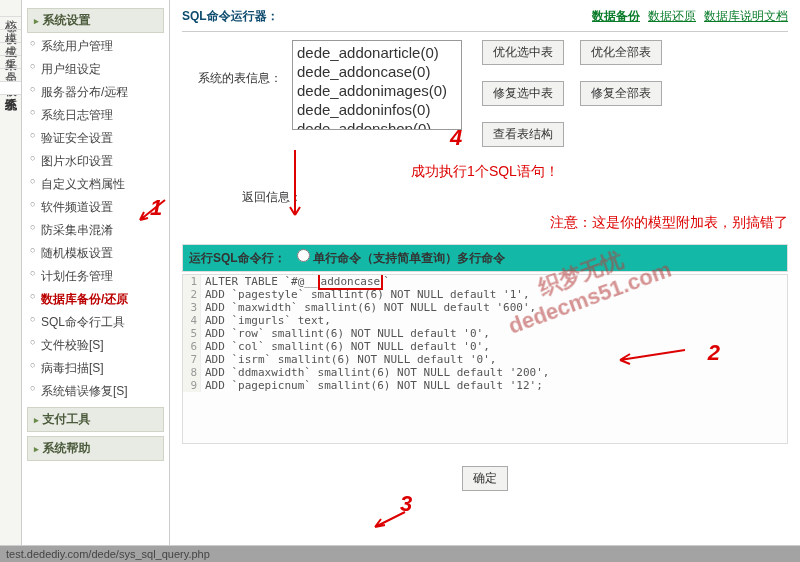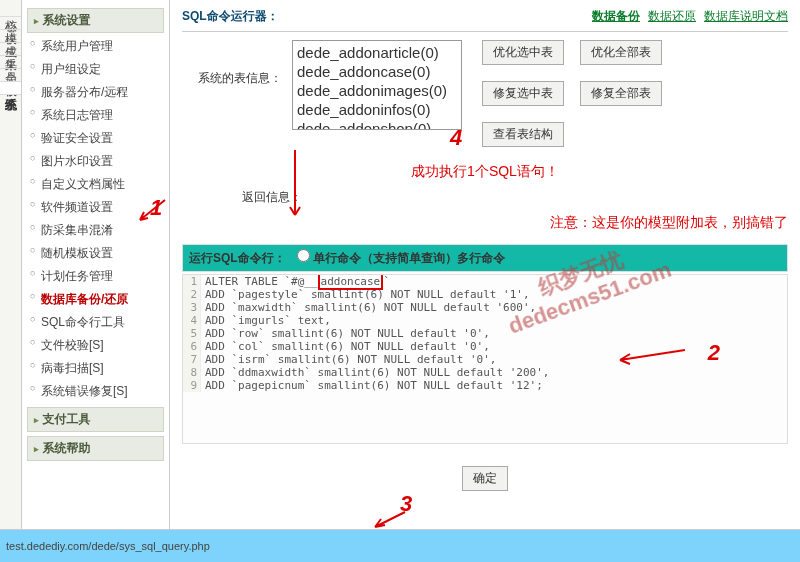--- a/index.html
+++ b/index.html
@@ -30,21 +30,21 @@
 .return-label { padding-left: 60px; color: #333; margin: 8px 0; }
 .notice { color: #d00; font-size: 14px; padding-left: 60px; margin: 8px 0 12px; text-align: right; }
 .sql-header { background: #14b8a6; border: 1px solid #ddd; padding: 4px 6px; margin-bottom: 2px; color: #333; }
 .sql-header span { font-weight: bold; }
 .code-area { border: 1px solid #ddd; background: #fdfdfd; font-family: Consolas, monospace; font-size: 11px; height: 170px; overflow: auto; }
 .code-line { display: flex; }
 .ln { width: 18px; text-align: right; padding-right: 3px; color: #999; background: #f5f5f0; border-right: 1px solid #eee; user-select: none; }
 .code { padding-left: 4px; white-space: pre; color: #555; }
 .hl-box { border: 2px solid #d00; padding: 0 1px; }
 .submit-area { text-align: center; margin-top: 22px; }
-.status-bar { position: absolute; bottom: 0; left: 0; right: 0; background: #7dd3fc; border-top: 1px solid #ccc; padding: 10px 6px; font-size: 11px; color: #444; }
+.status-bar { position: absolute; bottom: 0; left: 0; right: 0; background: #a3a3a3; border-top: 1px solid #ccc; padding: 2px 6px; font-size: 11px; color: #444; }
 .annot { position: absolute; pointer-events: none; }
 .annot-num { color: #d00; font-size: 22px; font-weight: bold; font-style: italic; }
 .arrow-svg { stroke: #d00; fill: #d00; }
 .watermark { position: absolute; top: 260px; left: 330px; transform: rotate(-20deg); font-size: 22px; color: rgba(180,60,60,0.55); font-weight: bold; pointer-events: none; text-align: center; line-height: 1.2; }
 </style>
 </head>
 <body>
 
 <div class="layout">
   <div class="tabs-col" id="tabs-col">

